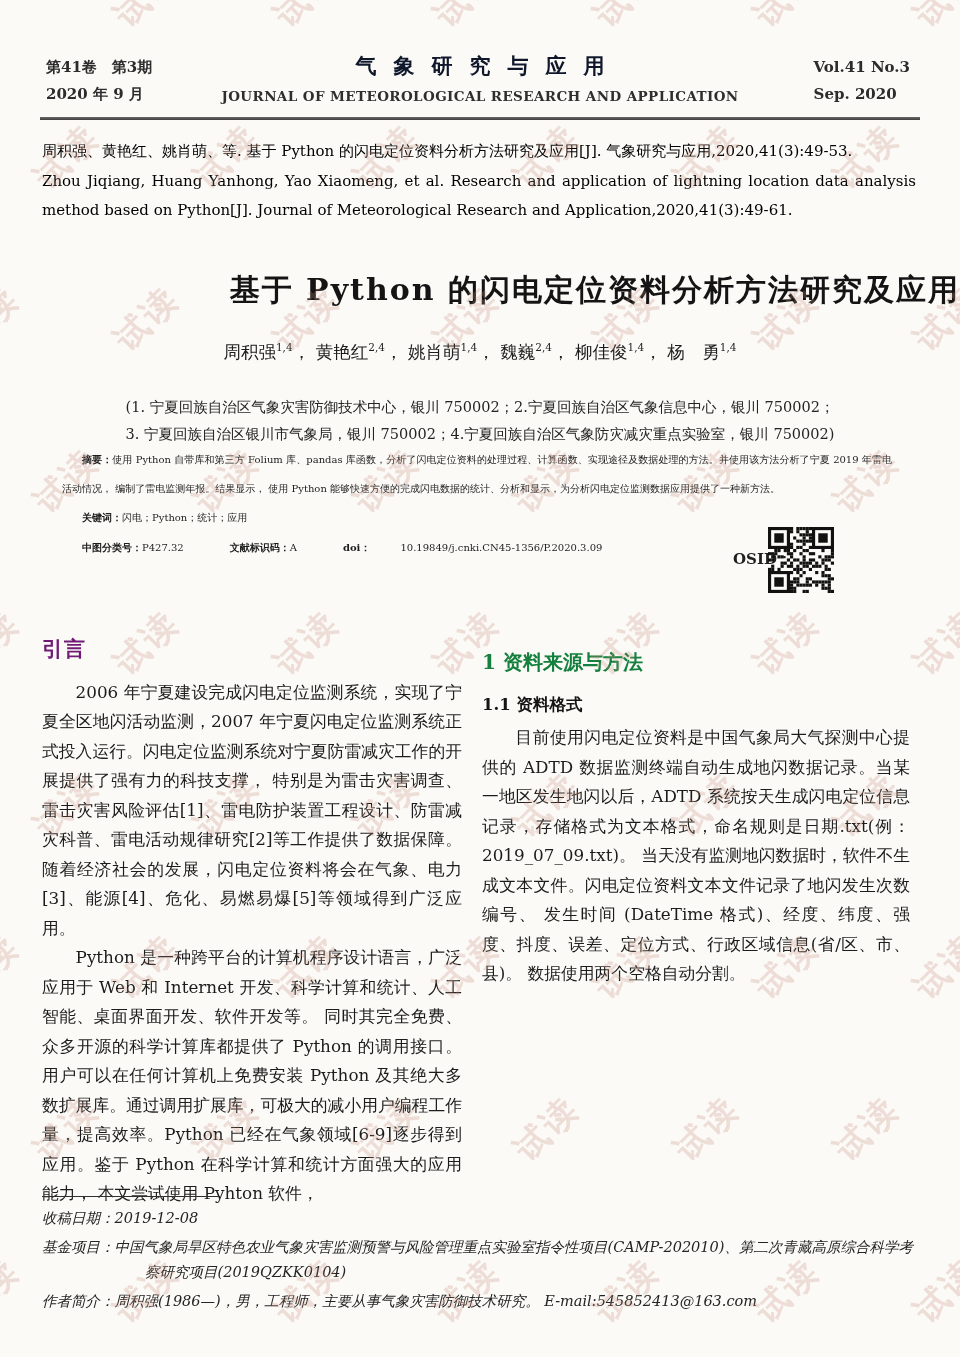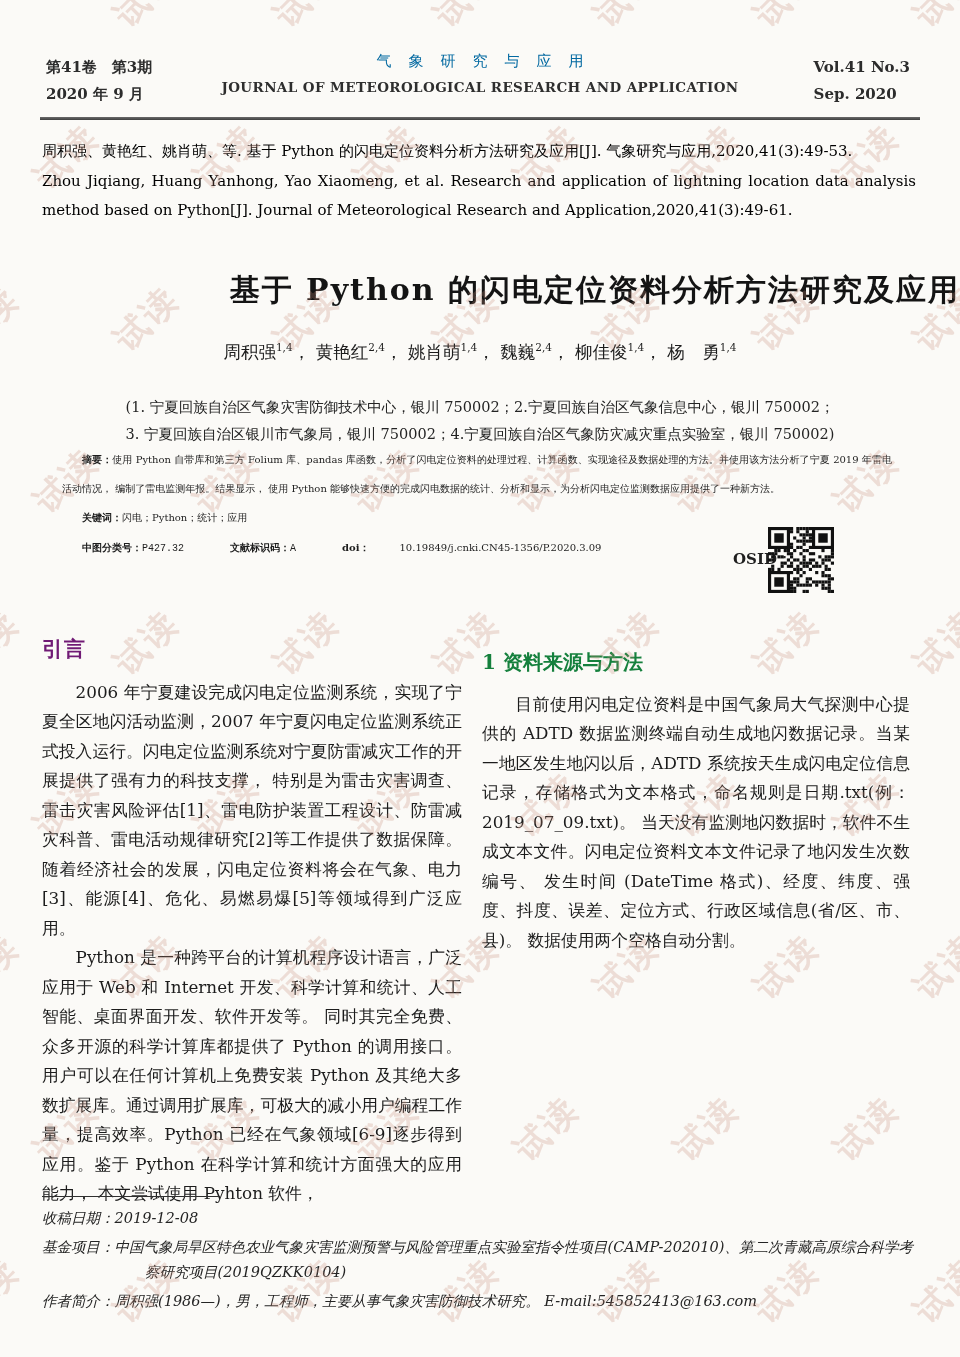--- a/index.html
+++ b/index.html
@@ -6,41 +6,41 @@
   body{background:#e8e6e2;font-family:"DejaVu Serif","Liberation Serif",serif;}
   #page{position:relative;width:960px;height:1357px;margin:0 auto;background:#fbfaf7;overflow:hidden;color:#1f1f1f;}
   .layer{position:absolute;left:0;top:0;width:100%;height:100%;}
   #watermark-layer{pointer-events:none;z-index:3;}
   .wm{position:absolute;font-size:34px;font-weight:700;letter-spacing:3px;color:rgba(198,141,120,0.26);transform:rotate(-45deg);white-space:nowrap;font-family:"DejaVu Serif",serif;}
   #content{z-index:1;}
 
   
   .hdr-left{position:absolute;left:46px;top:54px;font-size:15px;line-height:27px;font-weight:600;color:#2c2c2c;}
   .hdr-center{position:absolute;left:0;top:52px;width:100%;text-align:center;}
-  .hdr-journal-cn{font-size:15px;font-weight:400;letter-spacing:17px;text-indent:17px;color:#0369a1;}
+  .hdr-journal-cn{font-size:21px;font-weight:700;letter-spacing:17px;text-indent:17px;color:#0f172a;}
   .hdr-journal-en{margin-top:8px;font-size:13.5px;letter-spacing:0.4px;color:#2e2e2e;font-weight:600;}
   .hdr-right{position:absolute;right:50px;top:54px;font-size:15px;line-height:27px;font-weight:600;color:#2c2c2c;}
   .hdr-rule{position:absolute;left:40px;right:40px;top:117px;height:3px;background:linear-gradient(#6a6a6a,#3f3f3f);}
 
   
   .citation{position:absolute;left:42px;top:137px;width:874px;font-size:15px;line-height:29.5px;color:#000000;text-align:justify;}
 
   
   .art-title{position:absolute;left:0;top:270px;width:100%;text-align:right;font-size:30px;font-weight:700;letter-spacing:2px;color:#141414;}
   .authors{position:absolute;left:0;top:340px;width:100%;text-align:center;font-size:17.5px;color:#1c1c1c;}
   .authors sup{font-size:10.5px;vertical-align:super;}
   .affils{position:absolute;left:0;top:394px;width:100%;text-align:center;font-size:14.5px;line-height:27px;color:#242424;}
 
   
   .abs-wrap{position:absolute;left:62px;top:446px;width:830px;font-size:10px;line-height:28.5px;color:#1d1d1d;}
   .abs-wrap p{margin:0;text-align:justify;text-indent:2em;}
   .lbl{font-weight:700;}
   .kw-line{margin-top:1px;text-indent:2em;}
   .clc-line{margin-top:1px;text-indent:2em;}
-  .clc-line .val{margin-right:46px;font-family:Liberation Mono, monospace;}
+  .clc-line .val{margin-right:46px;}
   .clc-line .val-doi{margin-right:30px;}
   .osid-label{position:absolute;left:733px;top:550px;font-weight:700;font-size:15px;}
   .qr{position:absolute;left:768px;top:527px;width:66px;height:66px;}
 
   
   .col{position:absolute;top:632px;font-size:16.8px;line-height:29.5px;text-align:justify;color:#1c1c1c;}
   .col p{margin:0;text-indent:2em;}
   .col p.noindent{text-indent:0;}
   #col-left{left:42px;width:420px;}
   #col-right{left:482px;width:428px;}
@@ -257,20 +257,21 @@
       </svg>
 
     <div id="col-left" class="col">
       <div class="h-intro">引言</div>
       <p>2006 年宁夏建设完成闪电定位监测系统，实现了宁夏全区地闪活动监测，2007 年宁夏闪电定位监测系统正式投入运行。闪电定位监测系统对宁夏防雷减灾工作的开展提供了强有力的科技支撑， 特别是为雷击灾害调查、雷击灾害风险评估[1]、雷电防护装置工程设计、防雷减灾科普、雷电活动规律研究[2]等工作提供了数据保障。 随着经济社会的发展，闪电定位资料将会在气象、电力[3]、能源[4]、危化、易燃易爆[5]等领域得到广泛应用。</p>
       <p>Python 是一种跨平台的计算机程序设计语言，广泛应用于 Web 和 Internet 开发、科学计算和统计、人工智能、桌面界面开发、软件开发等。 同时其完全免费、众多开源的科学计算库都提供了 Python 的调用接口。 用户可以在任何计算机上免费安装 Python 及其绝大多数扩展库。通过调用扩展库，可极大的减小用户编程工作量，提高效率。Python 已经在气象领域[6-9]逐步得到应用。鉴于 Python 在科学计算和统计方面强大的应用能力， 本文尝试使用 Pyhton 软件，</p>
     </div>
 
     <div id="col-right" class="col">
       <div class="h-sec1">1 资料来源与方法</div>
+      <div class="h-sec11">1.1 资料格式</div>
       <p>目前使用闪电定位资料是中国气象局大气探测中心提供的 ADTD 数据监测终端自动生成地闪数据记录。当某一地区发生地闪以后，ADTD 系统按天生成闪电定位信息记录，存储格式为文本格式，命名规则是日期.txt(例：2019_07_09.txt)。 当天没有监测地闪数据时，软件不生成文本文件。闪电定位资料文本文件记录了地闪发生次数编号、 发生时间 (DateTime 格式)、经度、纬度、强度、抖度、误差、定位方式、行政区域信息(省/区、市、县)。 数据使用两个空格自动分割。</p>
     </div>
 
     <div class="foot-rule"></div>
     <div class="footer">
       <div class="row"><span>收稿日期：</span><span>2019-12-08</span></div>
       <div class="row row-fund"><span>基金项目：</span><span>中国气象局旱区特色农业气象灾害监测预警与风险管理重点实验室指令性项目(CAMP-202010)、第二次青藏高原综合科学考察研究项目(2019QZKK0104)</span></div>
       <div class="row"><span>作者简介：</span><span>周积强(1986—)，男，工程师，主要从事气象灾害防御技术研究。 E-mail:545852413@163.com</span></div>
     </div>
 

